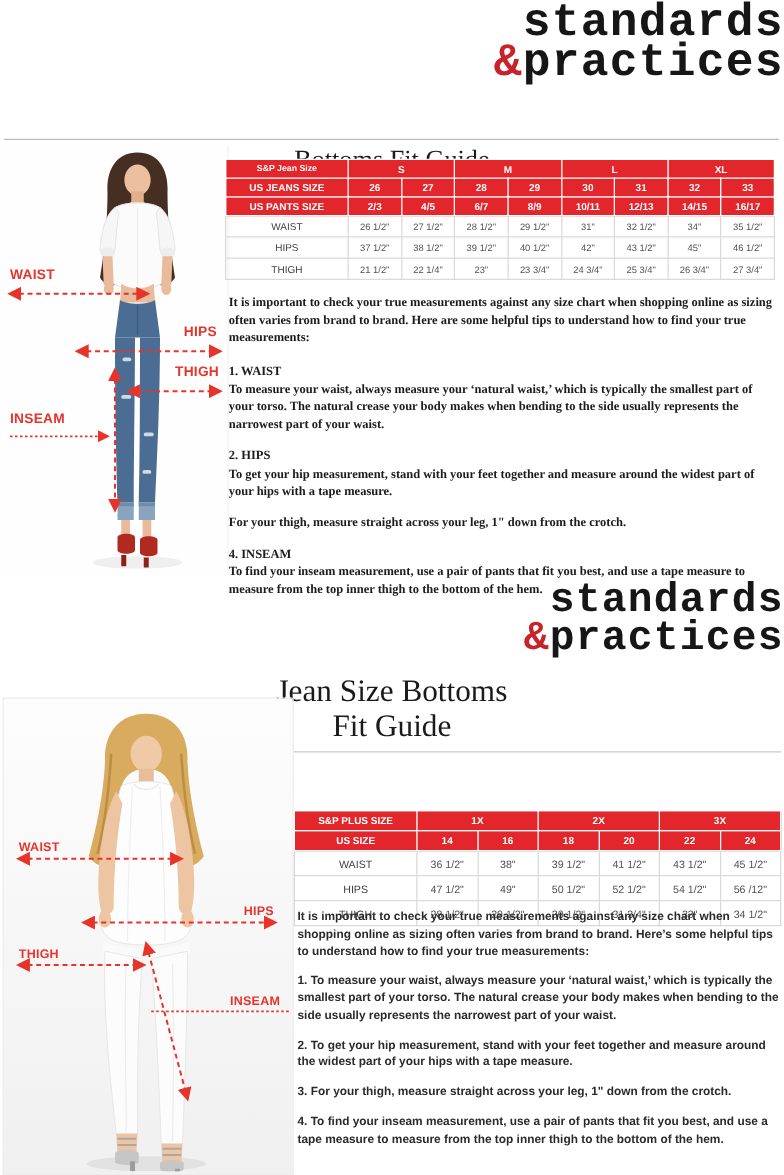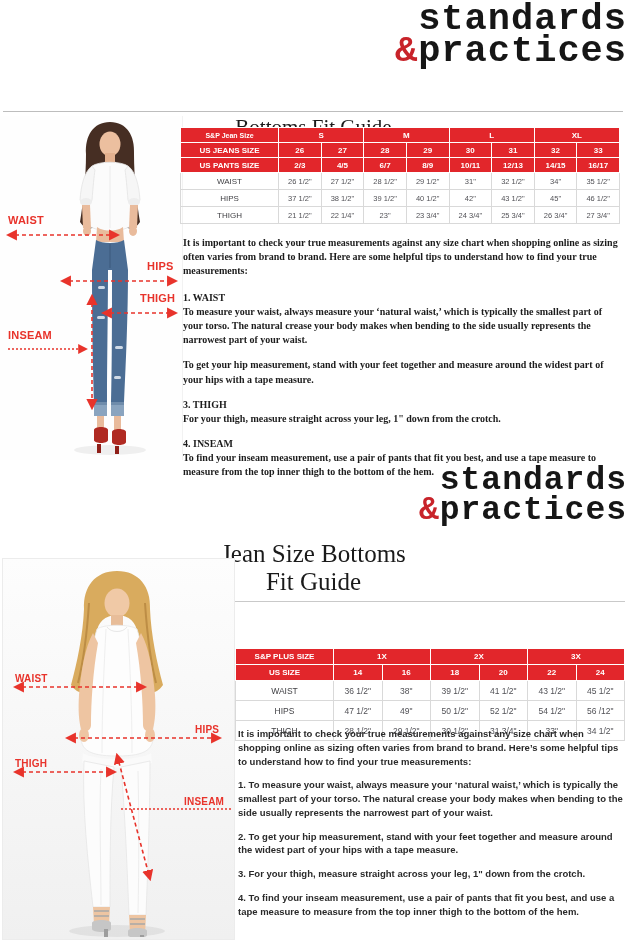--- a/index.html
+++ b/index.html
@@ -206,24 +206,24 @@
   </tbody>
     </table>
 
   <div class="text1">
     <div class="para">It is important to check your true measurements against any size chart when shopping online as sizing often varies from brand to brand. Here are some helpful tips to understand how to find your true measurements:</div>
     <div class="tip">
       <div>1. WAIST</div>
       <div>To measure your waist, always measure your ‘natural waist,’ which is typically the smallest part of your torso.  The natural crease your body makes when bending to the side usually represents the narrowest part of your waist.</div>
     </div>
     <div class="tip">
+      <div>2. HIPS</div>
       <div>To get your hip measurement, stand with your feet together and measure around the widest part of your hips with a tape measure.</div>
     </div>
     <div class="tip">
-      <div>3. THIGH</div>
       <div>For your thigh, measure straight across your leg, 1" down from the crotch.</div>
     </div>
     <div class="tip">
       <div>4. INSEAM</div>
       <div>To find your inseam measurement, use a pair of pants that fit you best, and use a tape measure to measure from the top inner thigh to the bottom of the hem.</div>
     </div>
   </div>
 
   <div class="logo logo2">
     <span class="l1">standards</span>

